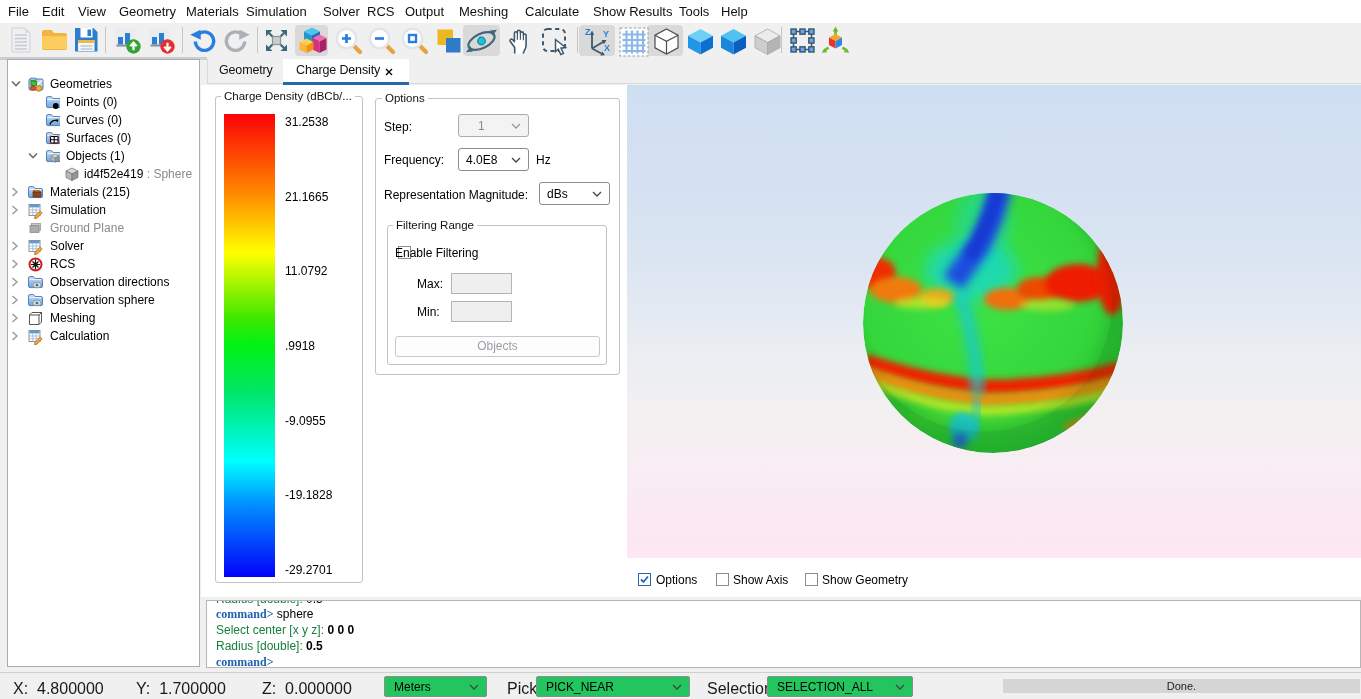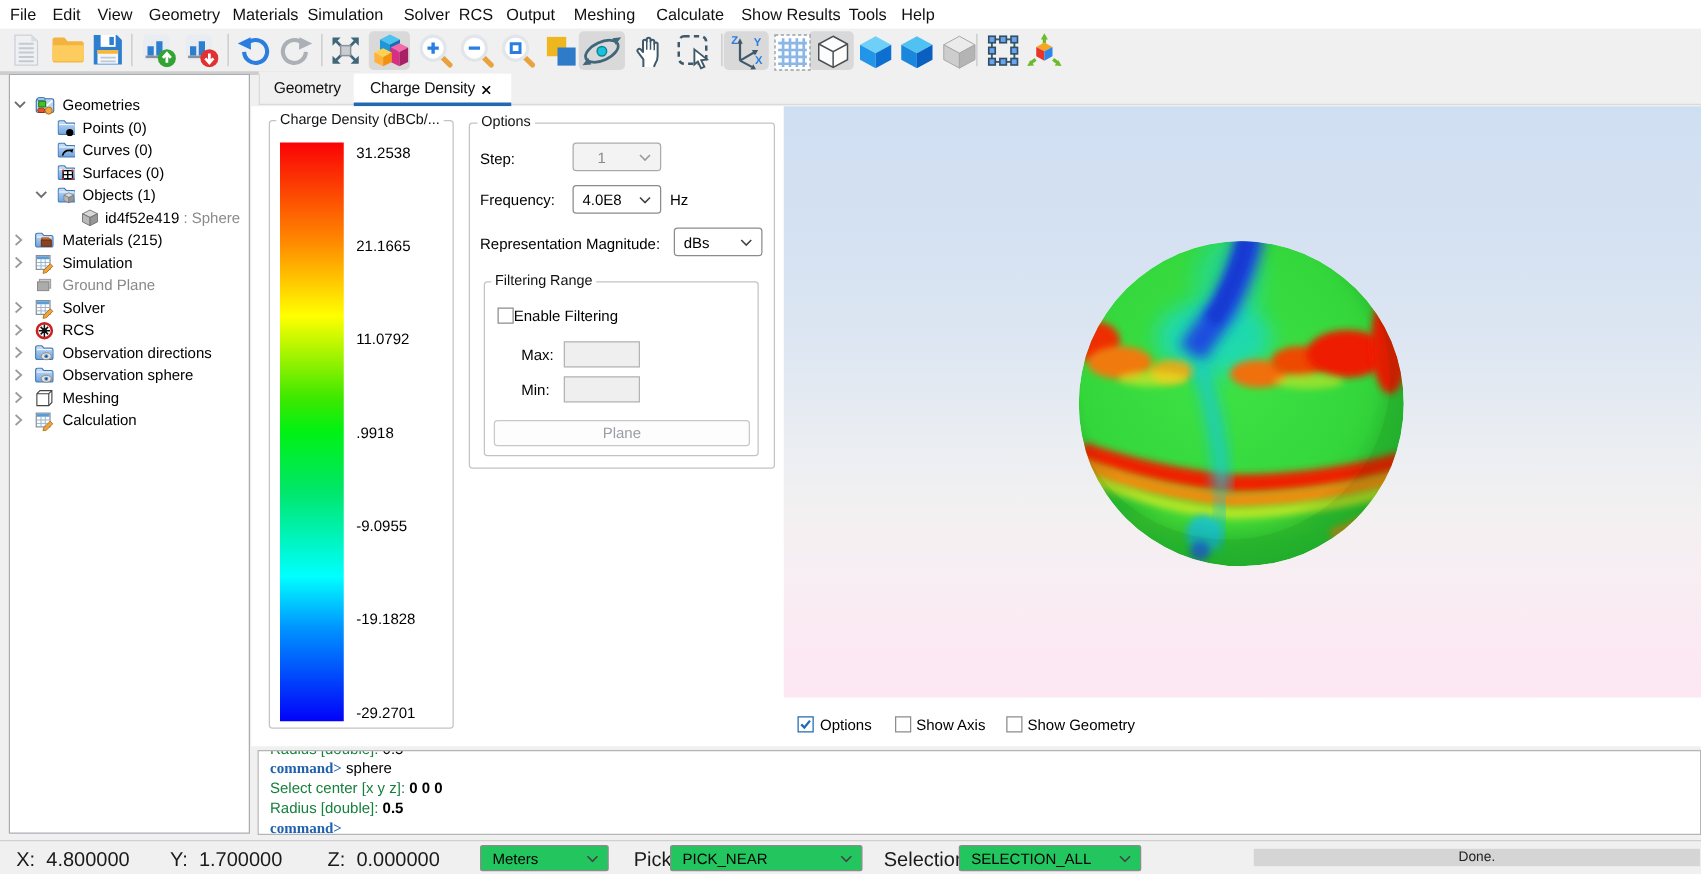--- a/index.html
+++ b/index.html
@@ -473,26 +473,26 @@
 <div class="lbl a" style="left:384px;top:188px">Representation Magnitude:</div>
 <div class="combo a" style="left:539px;top:182px;width:71px;height:23px">
     <span class="cv">dBs</span>
     <svg width="10" height="6" viewBox="0 0 10 6">
       <path d="M1 1 L5 5 L9 1" fill="none" stroke="#444" stroke-width="1.3"></path>
     </svg>
   </div>
 <div class="gbox a" style="left:387px;top:225px;width:220px;height:140px"></div>
 <div class="leg a" style="left:393px;top:219px">Filtering Range</div>
 <div class="cb a" style="left:398px;top:246px"></div>
-<div class="lbl a" style="left:411px;top:246px">Enable Filtering</div>
+<div class="lbl a" style="left:395px;top:246px">Enable Filtering</div>
 <div class="lbl a" style="left:417px;top:277px">Max:</div>
 <div class="tbox a" style="left:451px;top:273px;width:61px;height:21px"></div>
 <div class="lbl a" style="left:417px;top:305px">Min:</div>
 <div class="tbox a" style="left:451px;top:301px;width:61px;height:21px"></div>
-<div id="fbtn" class="a">Plane</div>
+<div id="fbtn" class="a">Objects</div>
 <div id="viewport" class="a">
 <svg width="734" height="473" viewBox="0 0 734 473">
 <defs>
 <radialGradient id="sb" cx="0.44" cy="0.4" r="0.75">
  <stop offset="0" stop-color="#3fe346"></stop>
  <stop offset="0.55" stop-color="#35d83c"></stop>
  <stop offset="0.85" stop-color="#27c231"></stop>
  <stop offset="1" stop-color="#14a220"></stop>
 </radialGradient>
 <clipPath id="sc">

